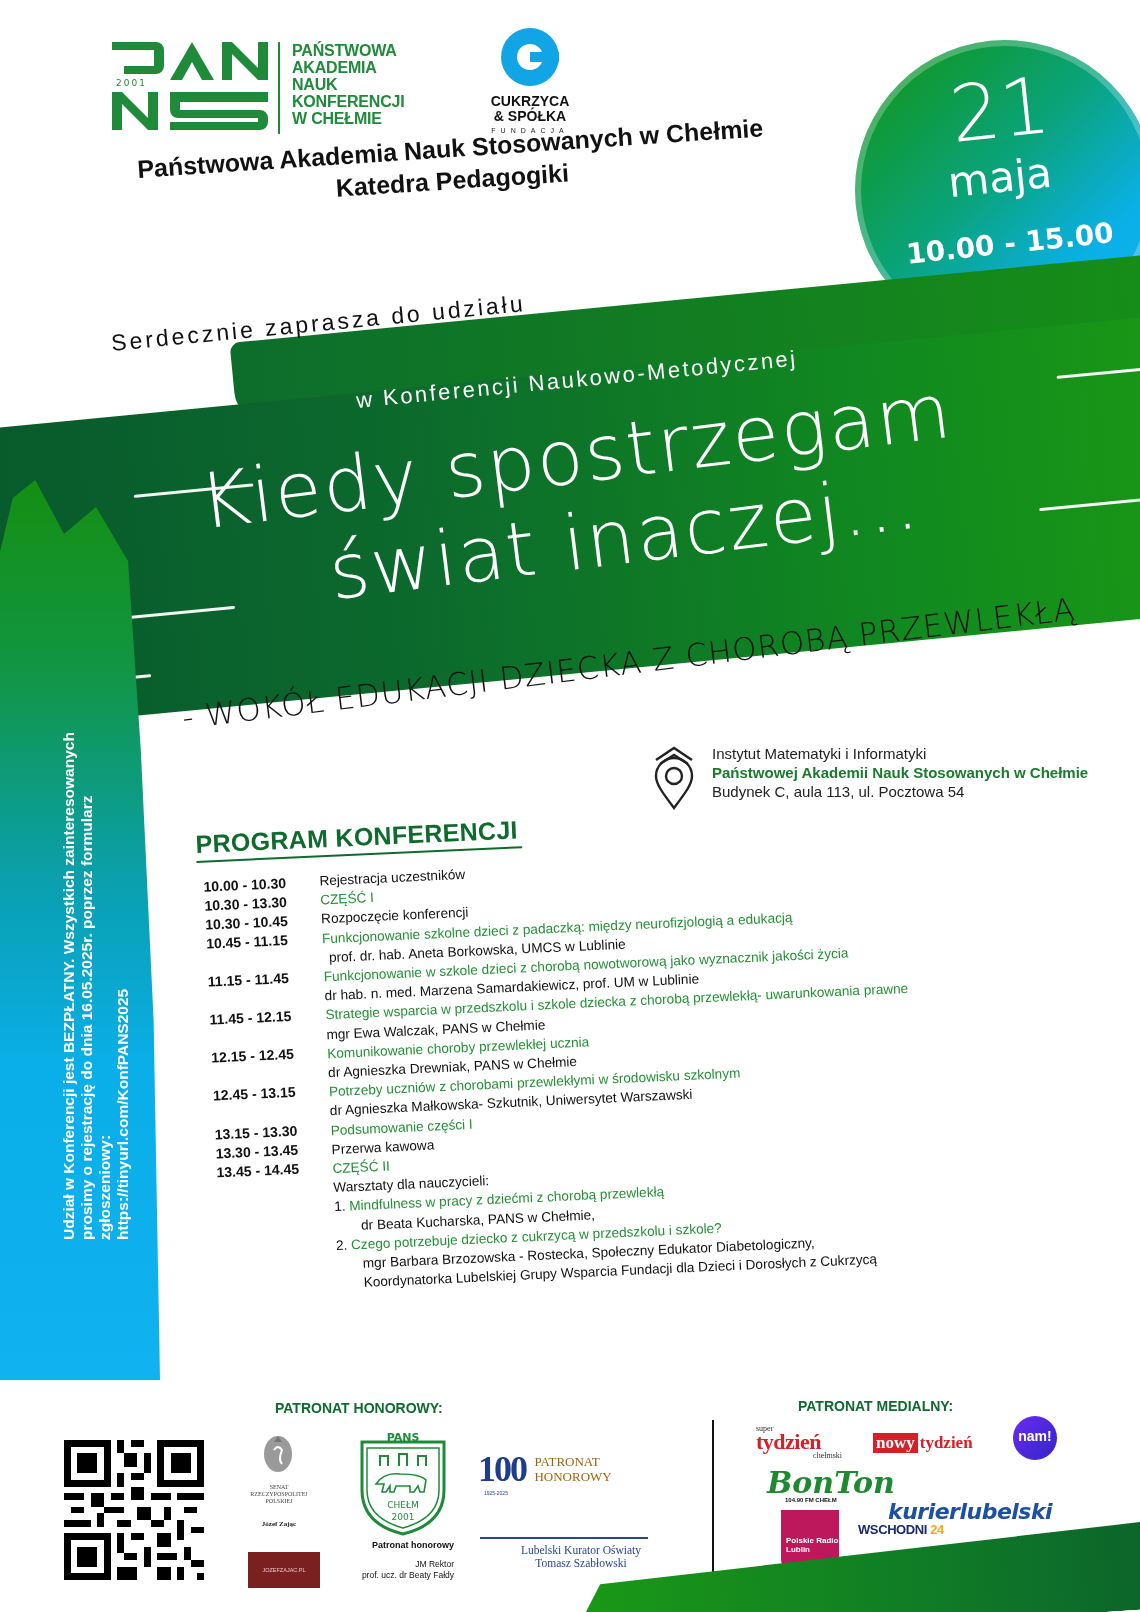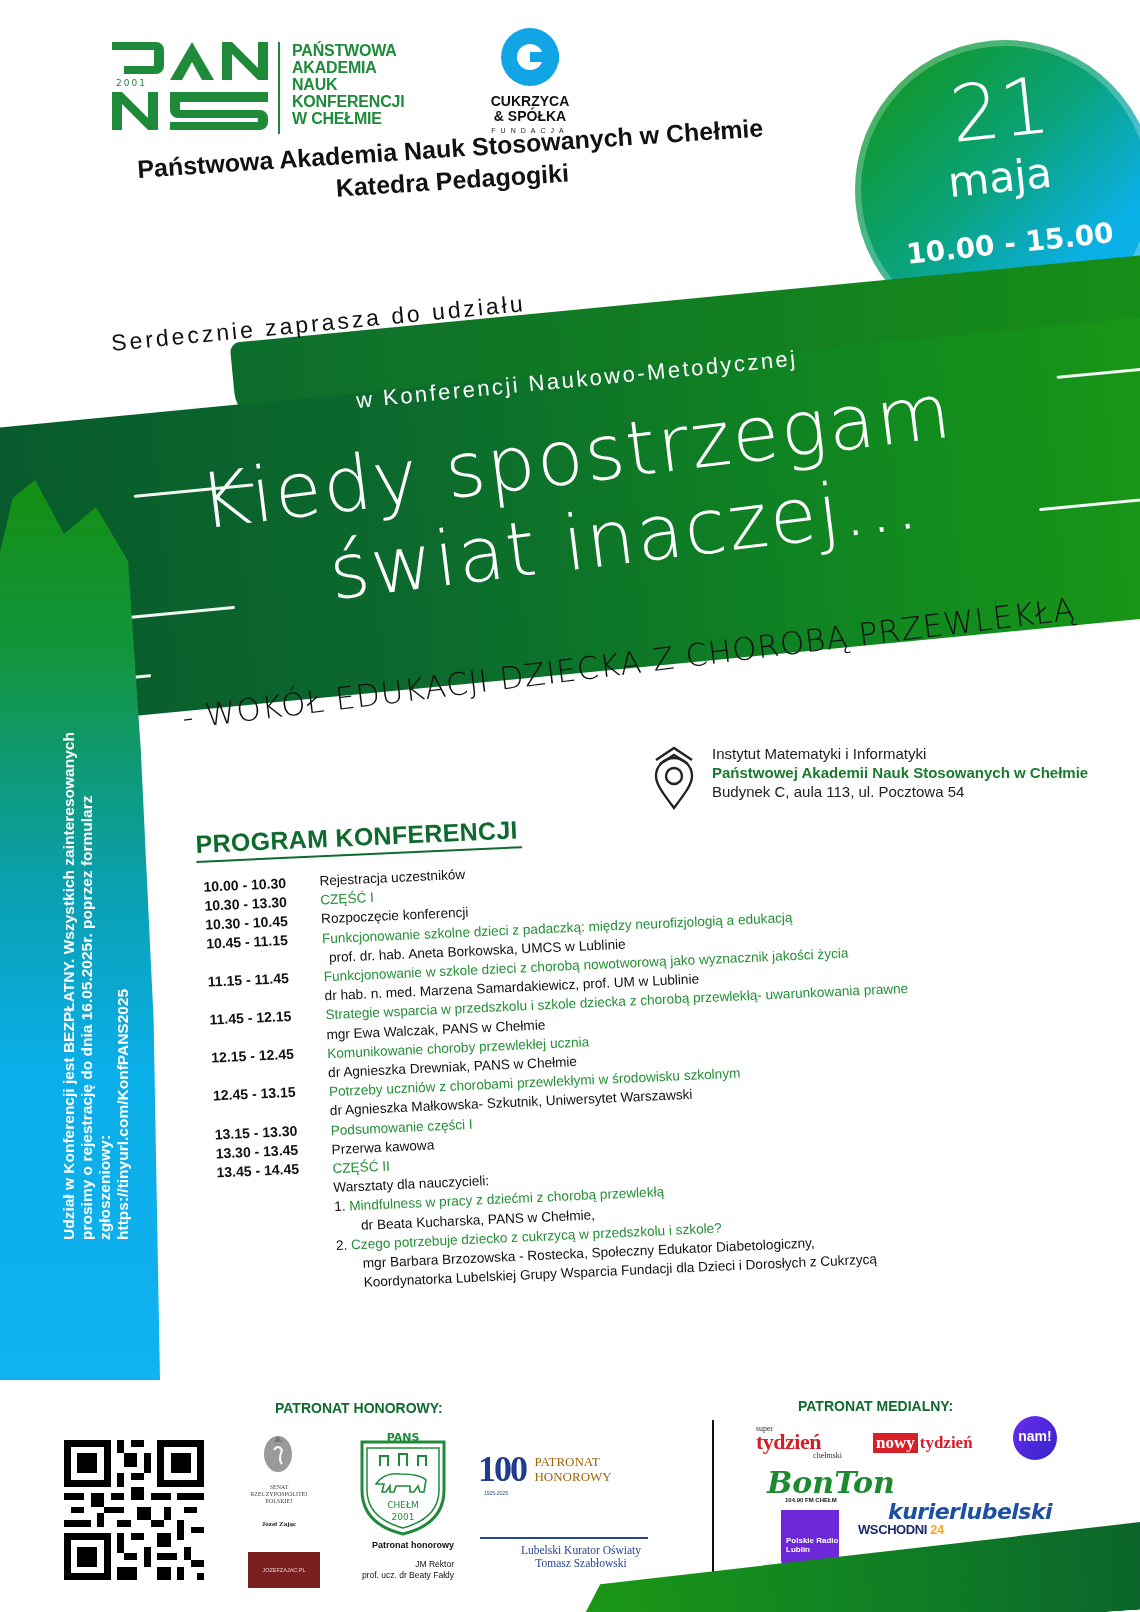--- a/index.html
+++ b/index.html
@@ -154,21 +154,21 @@
   .m-super { left: 756px; top: 1424px; width: 90px; height: 34px; }
   .m-super .s { font-size: 8px; color: #333; font-family: "Liberation Serif", serif; }
   .m-super .t { font-size: 22px; font-weight: bold; color: #d61f26; font-family: "Liberation Serif", serif; line-height: 18px; letter-spacing: -0.5px; }
   .m-nowy { left: 873px; top: 1432px; height: 22px; display: flex; align-items: center; }
   .m-nowy .n { background: #d61f26; color: #fff; font-weight: bold; font-size: 17px; padding: 0 3px; font-family: "Liberation Serif", serif; }
   .m-nowy .t { color: #d61f26; font-weight: bold; font-size: 17px; padding-left: 2px; font-family: "Liberation Serif", serif; }
   .m-nam { left: 1013px; top: 1416px; width: 44px; height: 44px; border-radius: 50%; background: linear-gradient(135deg,#6a2cf0,#3324c8); color: #fff; font-size: 14px; text-align: center; line-height: 40px; font-weight: bold; }
   .m-bonton { left: 767px; top: 1465px; font-family: "DejaVu Serif", serif; font-style: italic; font-weight: bold; font-size: 30px; color: #1d8a30; }
   .m-bonton-sub { left: 785px; top: 1497px; font-size: 6px; color: #111; font-weight: bold; }
   .m-kurier { left: 888px; top: 1474px; font-family: "DejaVu Sans", sans-serif; font-style: italic; font-weight: bold; font-size: 22px; color: #1d4fa3; letter-spacing: -0.5px; margin-top: 25px; }
-  .m-prl { left: 781px; top: 1510px; width: 58px; height: 58px; background: #6d28d9; border-radius: 0 0 0 8px; color: #fff; font-size: 8px; font-weight: bold; line-height: 9px; padding: 26px 0 0 5px; box-sizing: border-box; }
+  .m-prl { left: 781px; top: 1510px; width: 58px; height: 58px; background: #be185d; border-radius: 0 0 0 8px; color: #fff; font-size: 8px; font-weight: bold; line-height: 9px; padding: 26px 0 0 5px; box-sizing: border-box; }
   .m-wschodni { left: 858px; top: 1522px; font-weight: bold; font-size: 13px; color: #1a2a6a; letter-spacing: -0.4px; }
   .m-wschodni span { color: #f5a623; }
 
   .bottom-brush {
     left: 560px; top: 1560px; width: 640px; height: 90px;
     background: linear-gradient(90deg, #1b9a15 0%, #0f7a27 60%, #0b5f2c 100%);
     transform: rotate(-4deg); transform-origin: left top;
     clip-path: polygon(6% 30%, 100% 0, 100% 100%, 0 100%);
   }
 </style>

